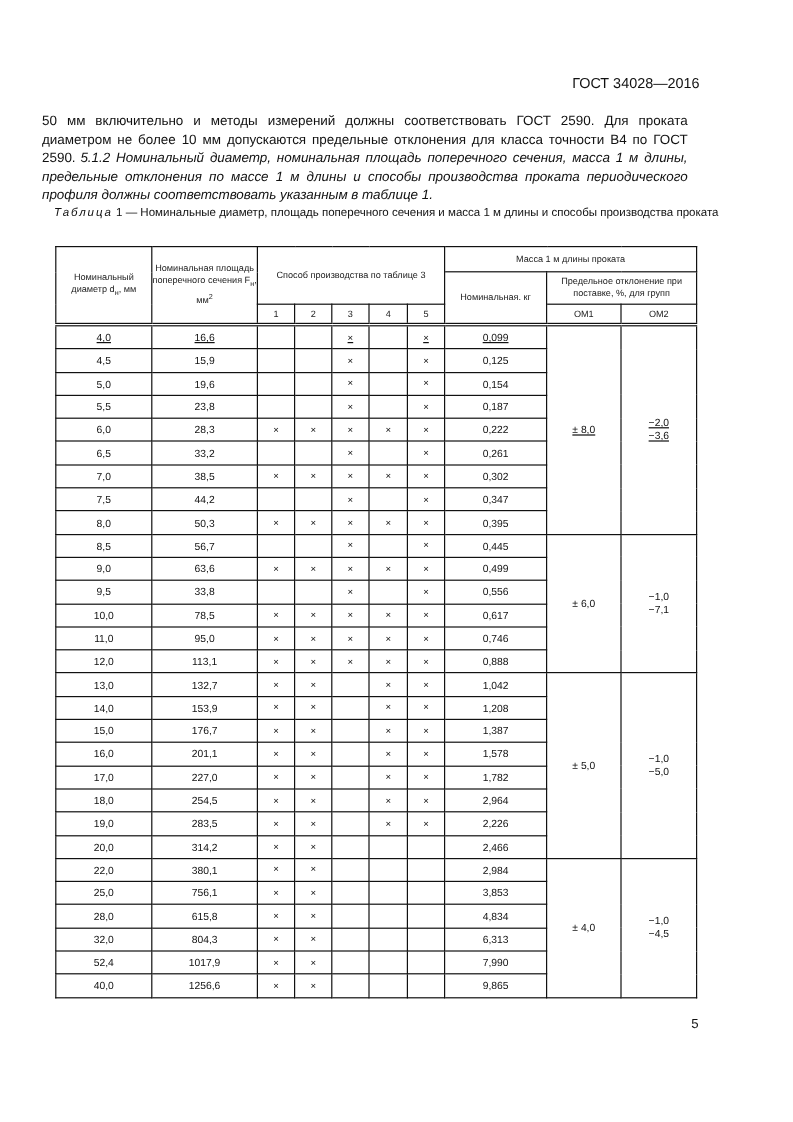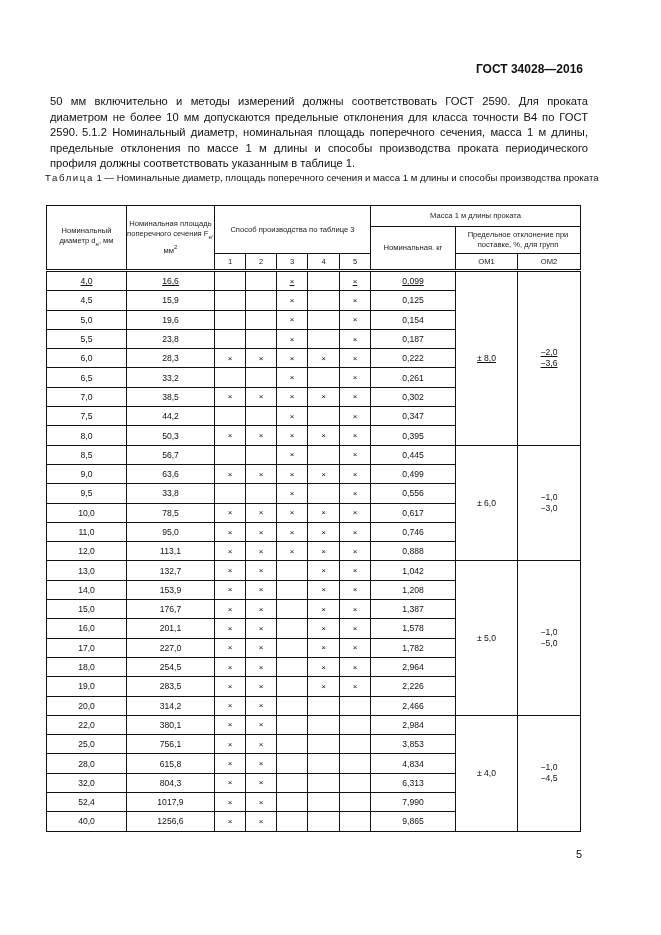--- a/index.html
+++ b/index.html
@@ -1,23 +1,23 @@
 <!DOCTYPE html>
 <html><head>
 <meta charset="utf-8">
 <style>
   html, body { margin:0; padding:0; background:#ffffff; }
   body { width:661px; height:935px; position:relative; overflow:hidden;
          font-family:"Liberation Sans", sans-serif; color:#111; }
-  .gost-header { position:absolute; top:62px; right:78px; font-weight:bold; font-size:12px; }
-  .para { position:absolute; left:50px; width:538px; font-size:11.2px; line-height:15.5px; text-align:justify; }
+  .gost-header { position:absolute; top:62px; right:78px; font-weight:normal; font-size:12px; }
+  .para { position:absolute; left:35px; width:538px; font-size:11.2px; line-height:15.5px; text-align:justify; }
   .p1 { top:94px; }
-  .p2 { top:125px; text-indent:32px; }
+  .p2 { top:125px; text-indent:32px;font-style:italic; }
   .caption { position:absolute; left:45px; top:171px; width:560px; font-size:9.6px; line-height:13.5px; }
-  .caption .sp { letter-spacing:1.6px; }
+  .caption .sp { letter-spacing:1.6px;font-style:italic; }
   table.t { position:absolute; left:46px; top:205px; border-collapse:collapse; font-size:8.6px; table-layout:fixed; }
   table.t td, table.t th { border:1px solid #111; padding:0; text-align:center; vertical-align:middle; font-weight:normal; }
   table.t th { font-size:7.6px; line-height:10px; color:#222; }
   table.t tbody td { height:18.3px; }
   table.t tbody tr:first-child td { border-top:3px double #111;text-decoration:underline; }
   .sub { font-size:6px; vertical-align:sub; }
   .sup { font-size:6px; vertical-align:super; }
   .x { font-size:8px; }
   .dev { line-height:11px; }
   .pagenum { position:absolute; left:576px; top:848px; font-size:11px; }
@@ -167,21 +167,21 @@
         <td>56,7</td>
         <td></td>
         <td></td>
         <td class="x">×</td>
         <td></td>
         <td class="x">×</td>
         <td>0,445</td>
         <td rowspan="6">± 6,0</td>
         <td rowspan="6" class="dev">
           <div>−1,0</div>
-          <div>−3,0</div>
+          <div>−7,1</div>
         </td>
       </tr>
       <tr>
         <td>9,0</td>
         <td>63,6</td>
         <td class="x">×</td>
         <td class="x">×</td>
         <td class="x">×</td>
         <td class="x">×</td>
         <td class="x">×</td>

